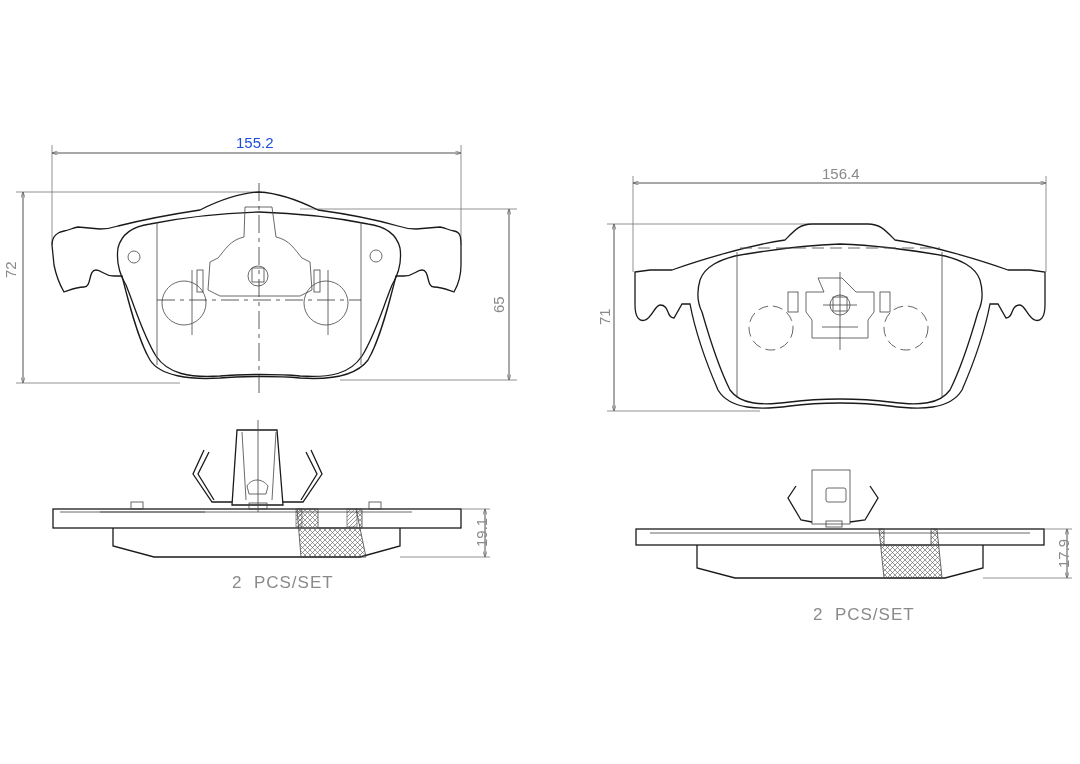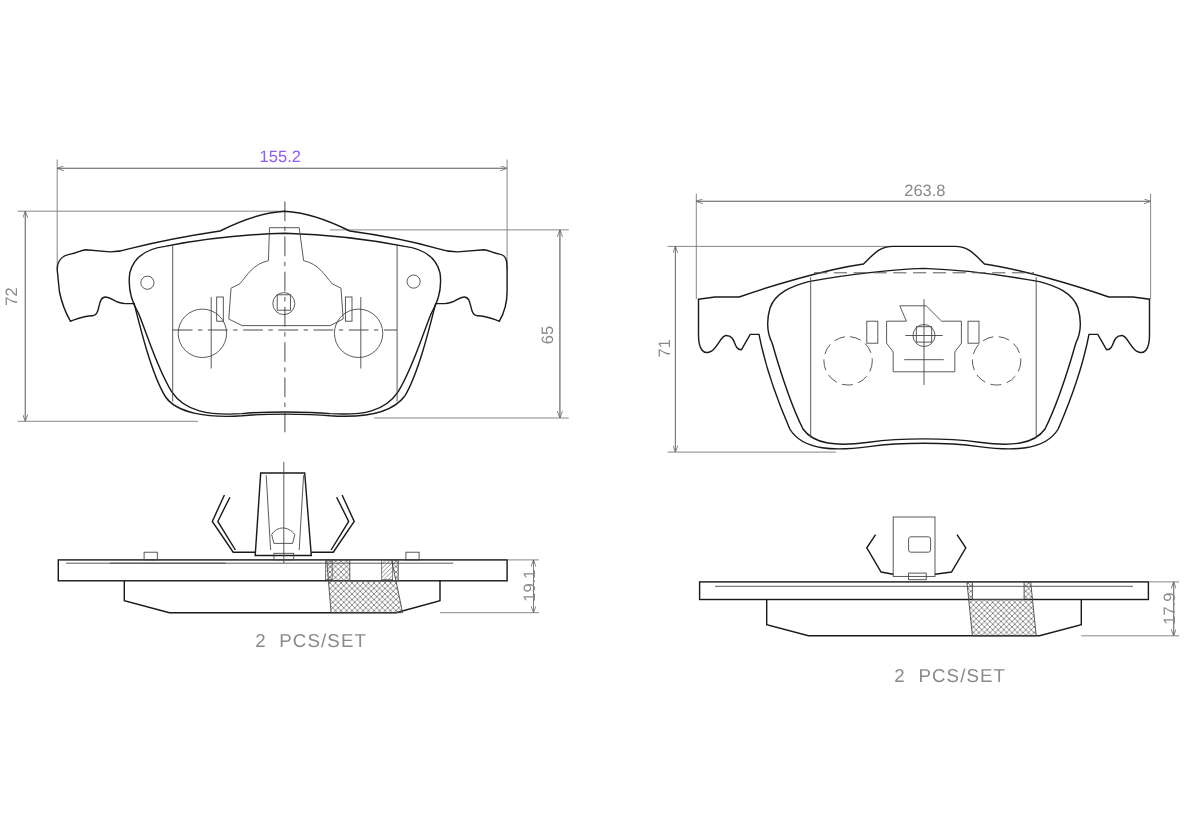--- a/index.html
+++ b/index.html
@@ -161,22 +161,22 @@
     <rect class="thin" x="826" y="488" width="20" height="14" rx="2"></rect>
     <path class="outline" d="M796,486 L788,498 L801,520 L812,522 M870,486 L878,498 L865,520 L850,522"></path>
     <rect class="thin" x="826" y="521" width="16" height="6"></rect>
     <line class="dimline" x1="1044" y1="529" x2="1072" y2="529"></line>
     <line class="dimline" x1="983" y1="578" x2="1072" y2="578"></line>
     <line class="dimline" x1="1067" y1="529" x2="1067" y2="578" marker-end="url(#arr)"></line>
     <line class="dimline" x1="1067" y1="578" x2="1067" y2="529" marker-end="url(#arr)"></line>
   </g>
 </svg>
 
-<div style="position:absolute;left:236px;top:134px;color:#8b5cf6;font-size:15px;font-family:'Liberation Sans',sans-serif;">155.2</div>
+<div style="position:absolute;left:236px;top:134px;color:#1d4ed8;font-size:15px;font-family:'Liberation Sans',sans-serif;">155.2</div>
 <div style="position:absolute;left:2px;top:278px;color:#8a8a8a;font-size:15px;font-family:'Liberation Sans',sans-serif;transform:rotate(-90deg);transform-origin:left top;">72</div>
 <div style="position:absolute;left:490px;top:313px;color:#8a8a8a;font-size:15px;font-family:'Liberation Sans',sans-serif;transform:rotate(-90deg);transform-origin:left top;">65</div>
 <div style="position:absolute;left:473px;top:547px;color:#8a8a8a;font-size:15px;font-family:'Liberation Sans',sans-serif;transform:rotate(-90deg);transform-origin:left top;">19.1</div>
 <div style="position:absolute;left:232px;top:573px;color:#8a8a8a;font-size:17px;letter-spacing:1px;white-space:pre;font-family:'Liberation Sans',sans-serif;">2  PCS/SET</div>
 
-<div style="position:absolute;left:822px;top:165px;color:#8a8a8a;font-size:15px;font-family:'Liberation Sans',sans-serif;">263.8</div>
+<div style="position:absolute;left:822px;top:165px;color:#8a8a8a;font-size:15px;font-family:'Liberation Sans',sans-serif;">156.4</div>
 <div style="position:absolute;left:596px;top:325px;color:#8a8a8a;font-size:15px;font-family:'Liberation Sans',sans-serif;transform:rotate(-90deg);transform-origin:left top;">71</div>
 <div style="position:absolute;left:1055px;top:568px;color:#8a8a8a;font-size:15px;font-family:'Liberation Sans',sans-serif;transform:rotate(-90deg);transform-origin:left top;">17.9</div>
 <div style="position:absolute;left:813px;top:605px;color:#8a8a8a;font-size:17px;letter-spacing:1px;white-space:pre;font-family:'Liberation Sans',sans-serif;">2  PCS/SET</div>
 
 </body></html>

